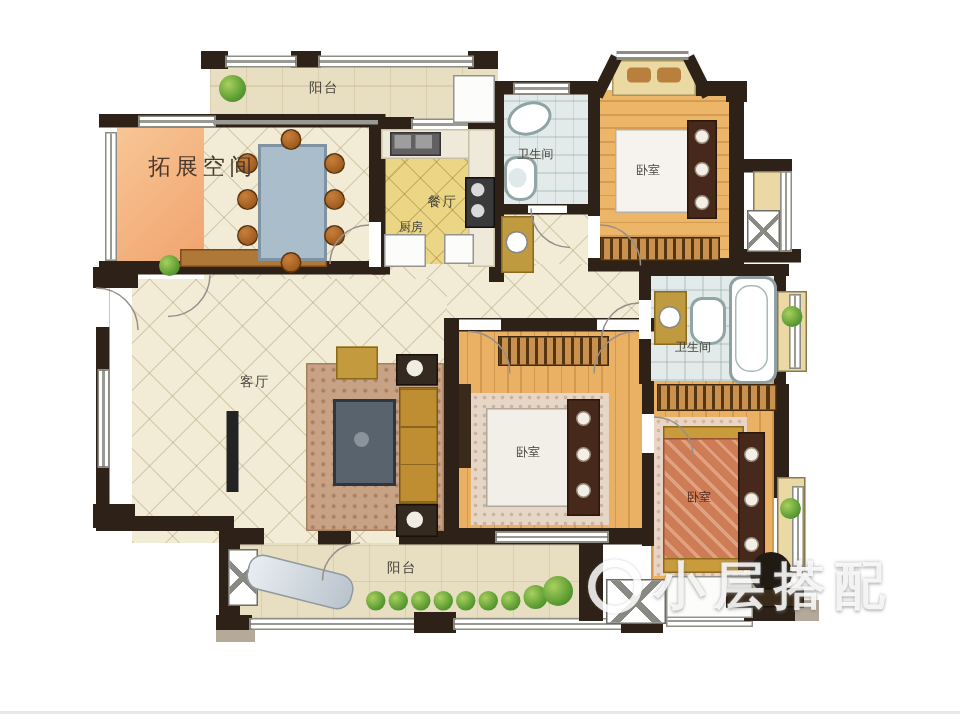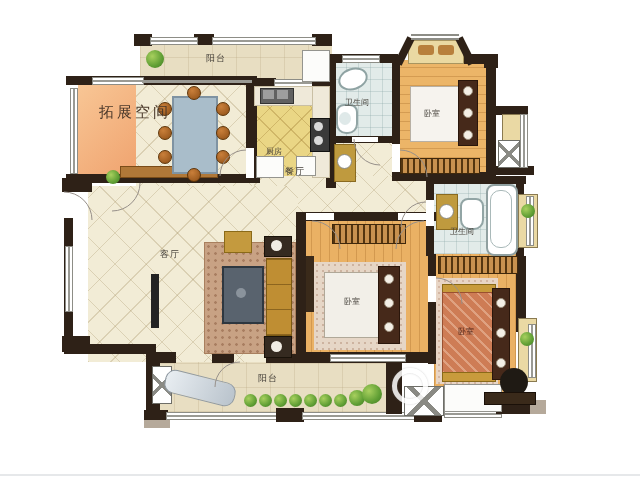--- a/index.html
+++ b/index.html
@@ -274,28 +274,29 @@
     <g stroke="#2e2117" stroke-width="8">
       <path d="M 398 64 L 411 38"></path>
       <path d="M 459 38 L 472 64"></path>
     </g>
     <path d="M 411 37 L 459 37" stroke="#8d8d86" stroke-width="6"></path>
     <path d="M 411 37 L 459 37" stroke="#ffffff" stroke-width="2"></path>
   </svg>
 
   <div class="lbl" style="left:99px;top:100px;width:48px;font-size:15px;line-height:1.6;letter-spacing:3px;text-align:center;color:#4a382a;">拓展空间</div>
   <div class="lbl" style="left:206px;top:52px;">阳台</div>
-  <div class="lbl" style="left:285px;top:128px;margin-top:37px;">餐厅</div>
+  <div class="lbl" style="left:285px;top:128px;">餐厅</div>
   <div class="lbl lblsm" style="left:266px;top:146px;">厨房</div>
   <div class="lbl lblsm" style="left:345px;top:97px;">卫生间</div>
   <div class="lbl lblsm" style="left:424px;top:108px;">卧室</div>
   <div class="lbl lblsm" style="left:450px;top:226px;">卫生间</div>
   <div class="lbl" style="left:160px;top:248px;">客厅</div>
   <div class="lbl lblsm" style="left:344px;top:296px;">卧室</div>
   <div class="lbl lblsm" style="left:458px;top:326px;color:#4d2418;">卧室</div>
   <div class="lbl" style="left:258px;top:372px;">阳台</div>
 
   <div class="watermark" style="left:392px;top:368px;">
     <span class="wm-ring"></span>
+    <span>小层搭配</span>
   </div>
 
   <div class="a" style="left:0;top:474px;width:640px;height:2px;background:#e6e8ea;"></div>
 </div>
 
 </body></html>

